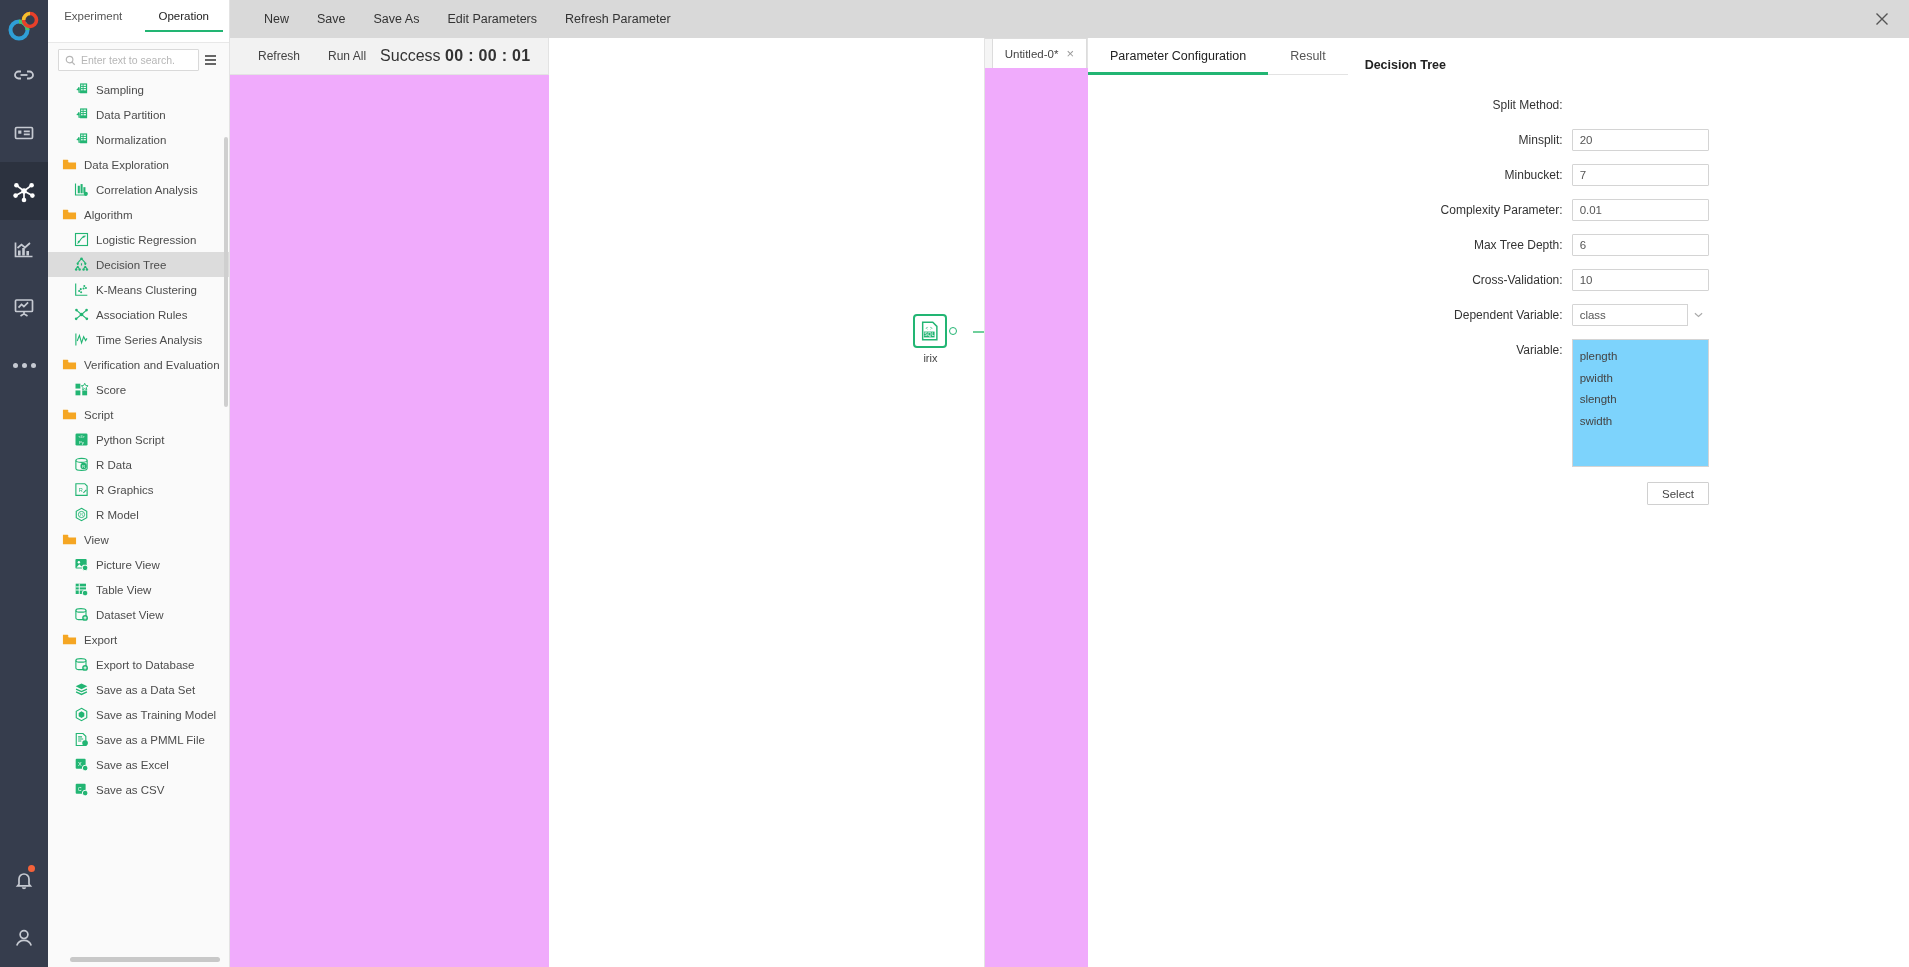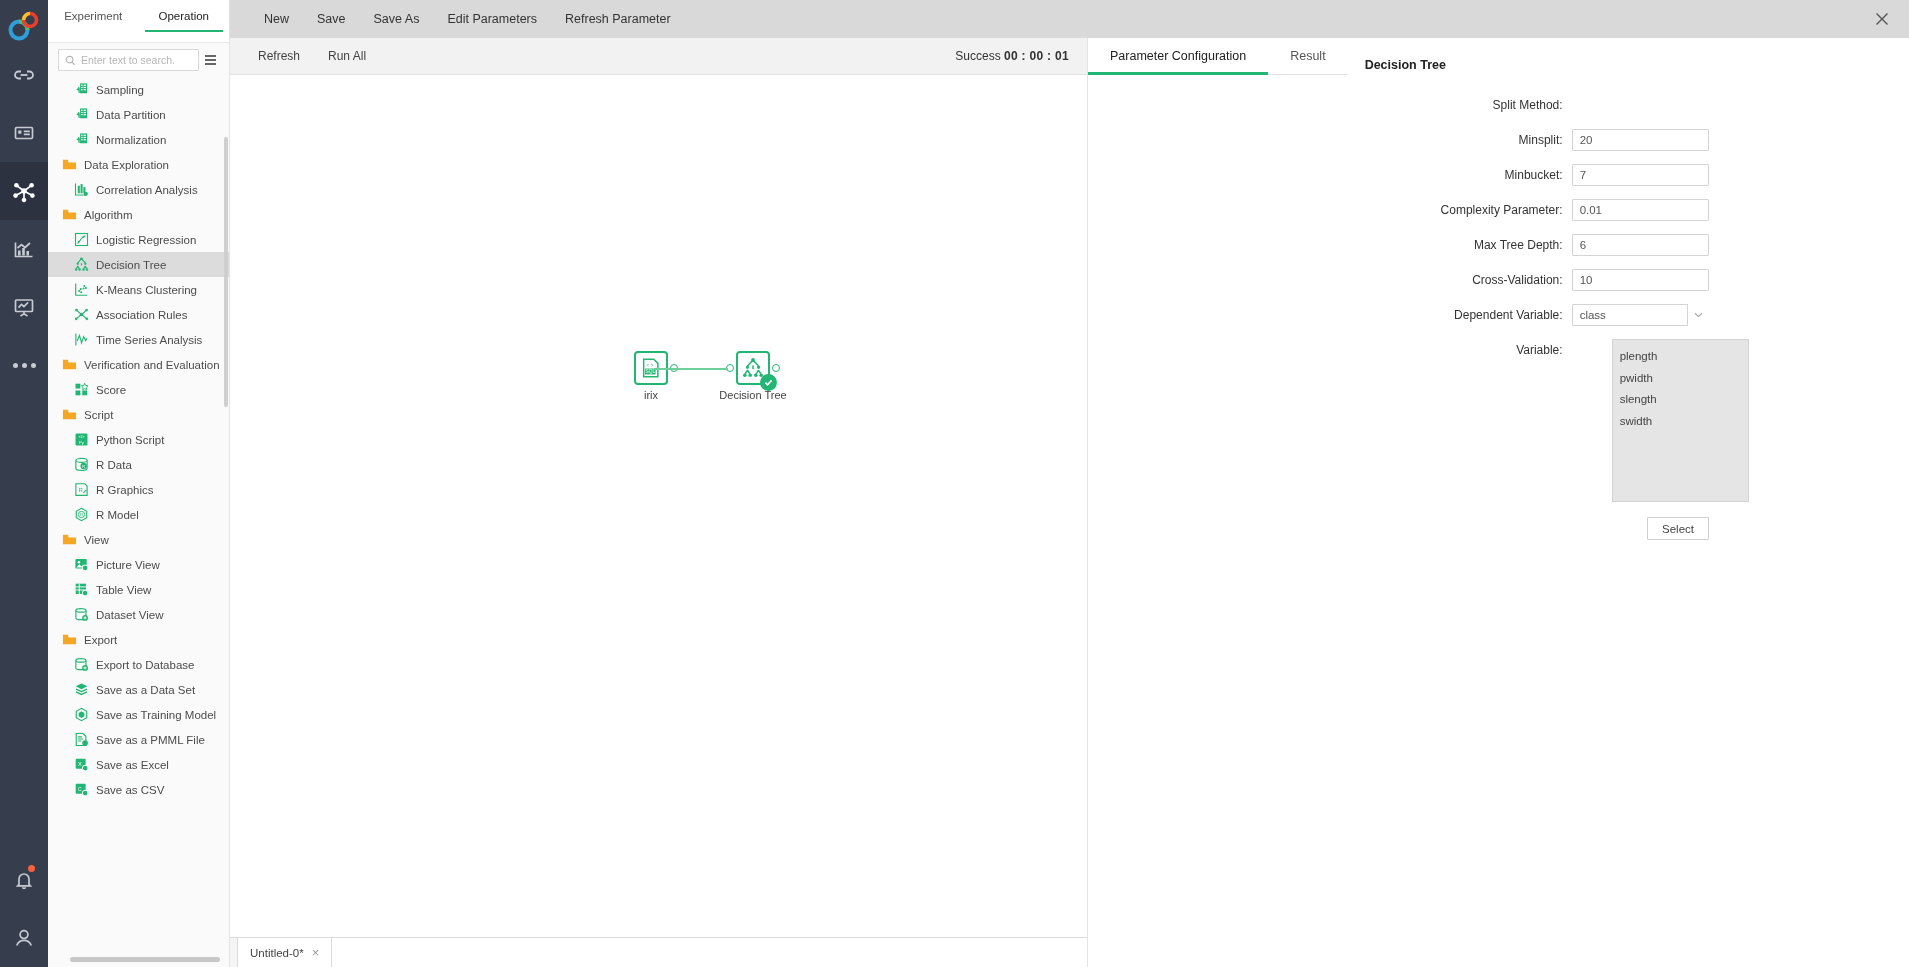--- a/index.html
+++ b/index.html
@@ -89,31 +89,31 @@
     font-size: 12.5px; color: #333; padding: 0 14px; cursor: pointer; line-height: 38px;
   }
   .win-close {
     position: absolute; right: 16px; top: 50%; transform: translateY(-50%);
     width: 22px; height: 22px; cursor: pointer; color: #555;
   }
 
   .workarea { flex: 1; display: flex; min-height: 0; }
 
   
-  .canvas-col { width: 858px; flex: 0 0 858px; display: flex; flex-direction: column; min-width: 0; background: #f0abfc; }
+  .canvas-col { width: 858px; flex: 0 0 858px; display: flex; min-width: 0; background: #f0abfc; }
   .canvas-toolbar {
     height: 37px; background: #f2f2f2; border-bottom: 1px solid #e3e3e3;
     display: flex; align-items: center; padding-left: 14px; gap: 0;
     border-right: 1px solid #e3e3e3;
   }
   .canvas-toolbar .ct {
     font-size: 12px; color: #444; padding: 0 14px; cursor: pointer; line-height: 37px;
   }
   .status-txt {
-    margin-left: auto; margin-right: 18px; font-size: 12px; color: #333;
+    margin-left: auto; margin-right: 18px; font-size: 16px; color: #333;
   }
   .status-txt b { font-weight: bold; letter-spacing: .3px; }
   .canvas {
     flex: 1; background: #fff; position: relative; border-right: 1px solid #e3e3e3; overflow: hidden;
   }
   .node { position: absolute; }
   .node-box {
     width: 34px; height: 34px; border: 2px solid #22b573; border-radius: 4px;
     background: #fff; display: flex; align-items: center; justify-content: center;
     position: relative;
@@ -174,22 +174,22 @@
     border-radius: 1px; white-space: nowrap; overflow: hidden;
   }
   .sel { padding-right: 26px; }
   .caret {
     position: absolute; right: 0; top: 0; width: 22px; height: 22px;
     border-left: 1px solid #d4d4d4; display: flex; align-items: center;
     justify-content: center; cursor: pointer; background: #fff;
   }
   .caret svg { display: block; }
   .listbox {
-    border: 1px solid #d4d4d4; height: 163px; width: 100%; padding: 6px 0 0 7px;
-    background: #e5e5e5; overflow: auto; margin-left: 40px;
+    border: 1px solid #d4d4d4; height: 128px; width: 100%; padding: 6px 0 0 7px;
+    background: #7dd3fc; overflow: auto;
   }
   .listbox div { font-size: 11.5px; color: #444; line-height: 21.5px; cursor: pointer; }
   .btn-row { display: flex; justify-content: flex-end; margin-top: 15px; max-width: 746px; }
   .btn {
     min-width: 56px; height: 23px; border: 1px solid #d0d0d0; background: #fff;
     font-size: 11.5px; color: #444; display: flex; align-items: center;
     justify-content: center; padding: 0 14px; cursor: pointer; border-radius: 1px;
   }
 </style>
 </head>
@@ -653,21 +653,21 @@
         <div class="canvas-toolbar">
           <div class="ct">Refresh</div>
           <div class="ct">Run All</div>
           <div class="status-txt">
             <span>Success</span>
             <b>00 : 00 : 01</b>
           </div>
         </div>
 
         <div class="canvas" id="canvas">
-            <div class="node" style="left: 404px; top: 276px;">
+            <div class="node" style="left: 364px; top: 276px;">
               <div class="node-box">
                 <svg width="22" height="22" viewBox="0 0 24 24">
                   <path d="M4 2.5h11l4.5 4.5V21.5H4z" fill="none" stroke="#22b573" stroke-width="1.6"></path>
                   <text x="11" y="11" font-size="5.3" fill="#22b573" text-anchor="middle" font-family="sans-serif">&lt; &gt;</text>
                   <rect x="5.4" y="12.6" width="11.6" height="6.4" fill="#22b573"></rect>
                   <text x="11.2" y="17.8" font-size="5.6" fill="#fff" text-anchor="middle" font-family="sans-serif">SQL</text>
                 </svg>
                 <span class="port out"></span>
               </div>
               <div class="node-label">irix</div>

